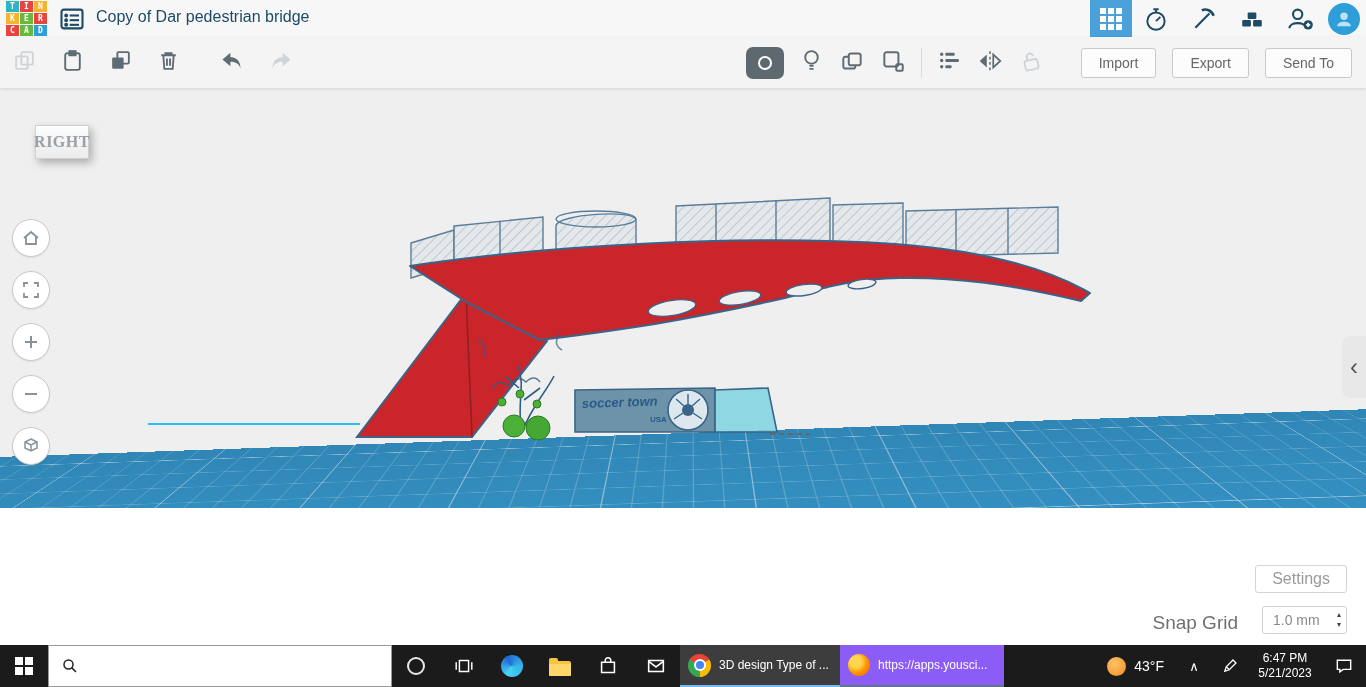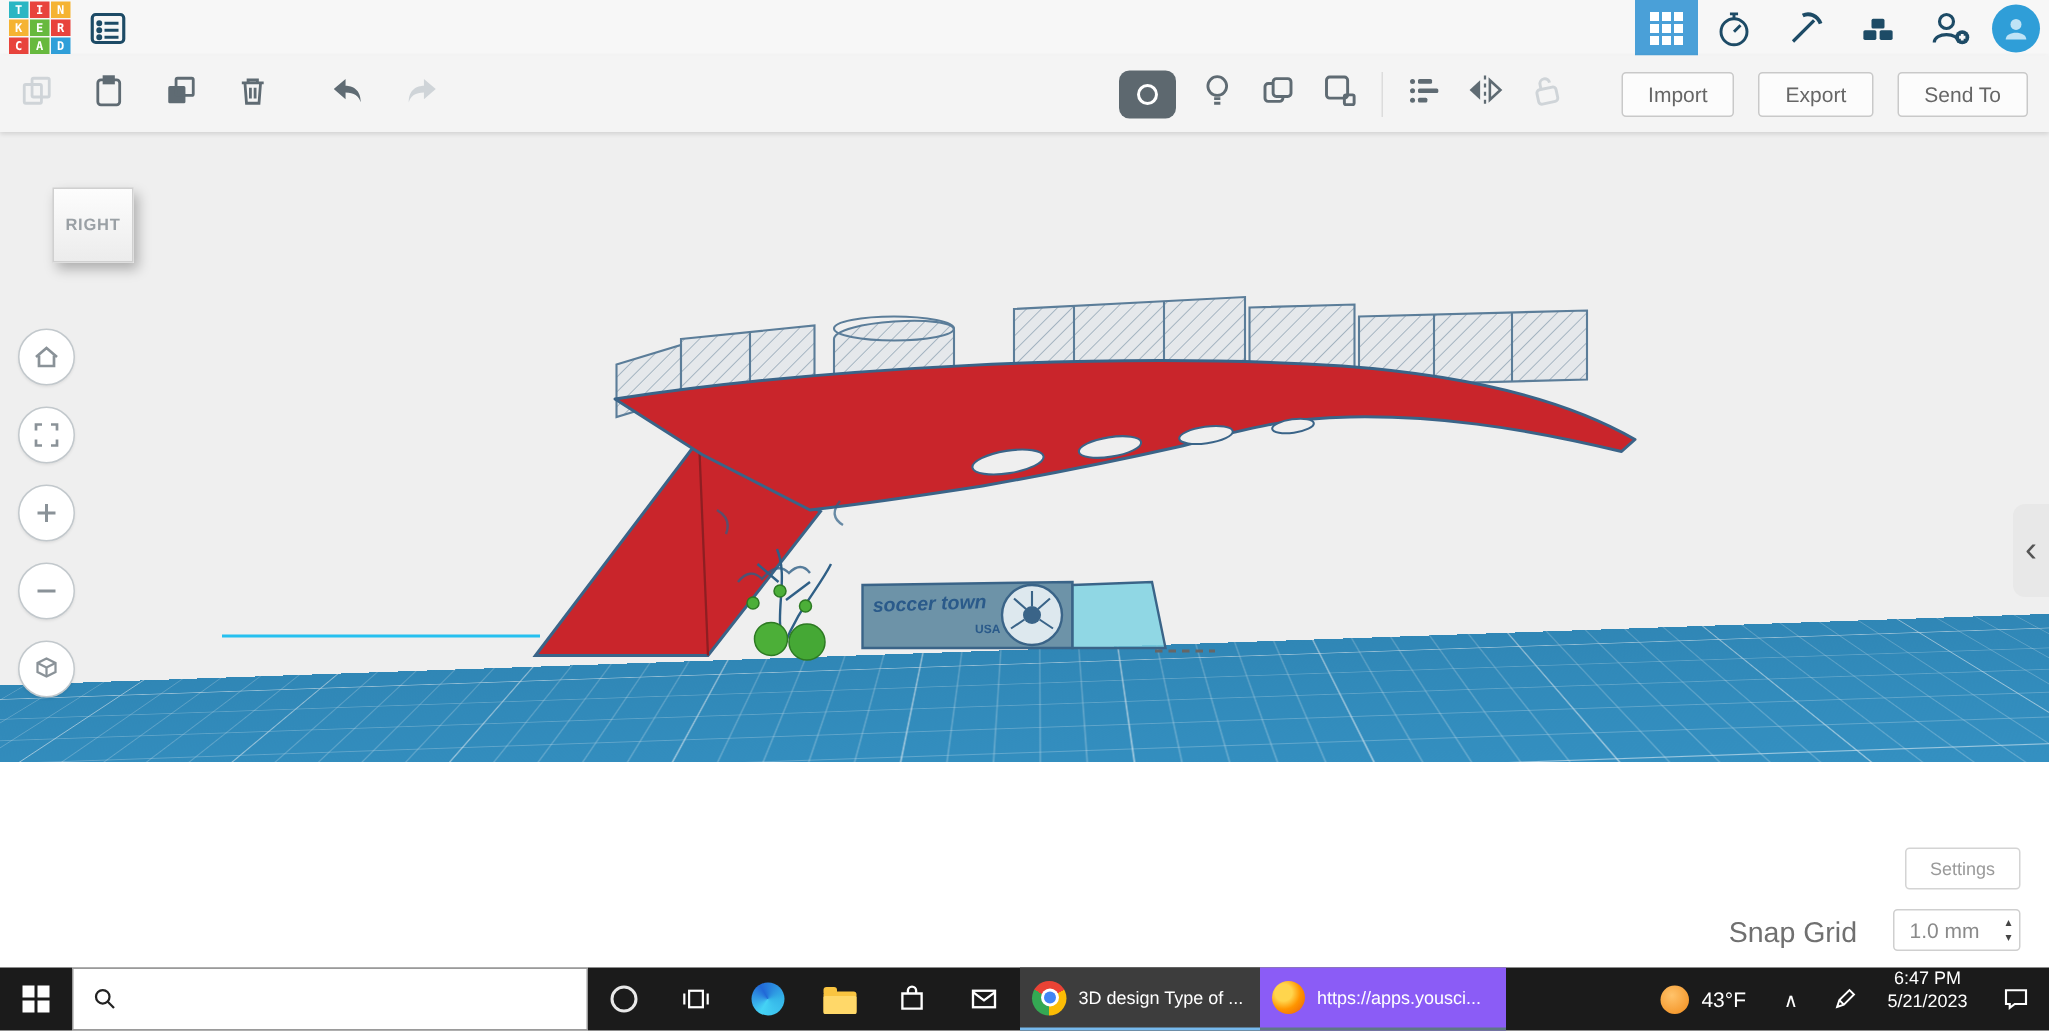--- a/index.html
+++ b/index.html
@@ -50,37 +50,37 @@
      transform-origin:50% 0; transform:perspective(700px) rotateX(62deg);
      background-color:#3899cc;
      background-image:
        linear-gradient(rgba(10,50,80,.18), rgba(10,50,80,0) 40%),
        repeating-linear-gradient(90deg, rgba(228,246,255,.55) 0 1px, transparent 1px 130px),
        repeating-linear-gradient(0deg,  rgba(228,246,255,.55) 0 1px, transparent 1px 130px),
        repeating-linear-gradient(90deg, rgba(215,240,252,.33) 0 1px, transparent 1px 26px),
        repeating-linear-gradient(0deg,  rgba(215,240,252,.33) 0 1px, transparent 1px 26px); }
   .axis-line { position:absolute; left:148px; top:335px; width:212px; height:2px; background:#25c0ef; }
   .scene-svg { position:absolute; left:0; top:0; width:1366px; height:420px; }
-  .viewcube { position:absolute; left:35px; top:37px; width:54px; height:50px;
+  .viewcube { position:absolute; left:35px; top:37px; width:54px; height:34px;
               background:linear-gradient(#fdfdfd,#ececec); border:1px solid #d0d0d0;
               box-shadow:3px 4px 8px rgba(0,0,0,.28); display:flex; align-items:center;
-              justify-content:center; font-size:11px; font-weight:bold; letter-spacing:.5px;
-              color:#9aa0a5; cursor:pointer; }
+              justify-content:center; font-size:16px; font-weight:bold; letter-spacing:.5px;
+              color:#9aa0a5; cursor:pointer;font-family:Liberation Serif, serif; }
   .nav-btn { position:absolute; left:12px; width:38px; height:38px; border-radius:50%;
              background:#fff; border:1px solid #c2c8cc; color:#8a9298;
              display:flex; align-items:center; justify-content:center; cursor:pointer;
              box-shadow:0 1px 2px rgba(0,0,0,.08); }
   .collapse-tab { position:absolute; right:0; top:248px; width:24px; height:62px; background:#e8e8e8;
                   border-radius:8px 0 0 8px; display:flex; align-items:center; justify-content:center;
                   color:#555; font-size:24px; cursor:pointer; }
 
   
   .footer { position:absolute; top:508px; left:0; right:0; height:137px; background:#fff; }
   .settings-btn { position:absolute; right:19px; top:57px; height:28px; padding:0 16px;
-                  background:#fff; border:1px solid #d4d4d4; border-radius:3px; font-size:12px;
+                  background:#fff; border:1px solid #d4d4d4; border-radius:3px; font-size:16px;
                   color:#9a9a9a; display:flex; align-items:center; cursor:pointer; }
   .snapgrid-label { position:absolute; right:128px; top:104px; font-size:19px; color:#707070; }
   .snapgrid-select { position:absolute; right:19px; top:98px; width:85px; height:28px;
                      border:1px solid #cfcfcf; border-radius:3px; background:#fff; display:flex;
                      align-items:center; padding-left:10px; font-size:14px; color:#8a8a8a; cursor:pointer; }
   .sg-arrows { position:absolute; right:5px; top:3px; display:flex; flex-direction:column;
                font-size:8px; color:#444; line-height:1.3; }
 
   
   .taskbar { position:absolute; top:645px; left:0; right:0; height:42px; background:#1b1b1b;
@@ -112,21 +112,21 @@
              background:#3d3d3d; border-bottom:2px solid #76b9ed; font-size:12px; cursor:pointer; }
   .tb-task.second { width:164px; background:#8b5cf6; border-bottom-color:#5f7785; }
   .tb-task .lbl { white-space:nowrap; overflow:hidden; text-overflow:ellipsis; }
   .tb-spacer { flex:1; }
   .tb-weather { display:flex; align-items:center; gap:8px; padding:0 12px; font-size:14px; cursor:pointer; }
   .sun-ic { width:19px; height:19px; border-radius:50%;
             background:radial-gradient(circle at 40% 35%,#ffc36b,#f28c1b); }
   .tray-slot { width:36px; display:flex; align-items:center; justify-content:center; cursor:pointer; }
   .tray-chevron { font-size:13px; color:#fff; }
   .tb-clock { width:74px; display:flex; flex-direction:column; align-items:center;
-              font-size:12px; line-height:1.25; cursor:pointer; }
+              justify-content:center; font-size:12px; line-height:1.25; cursor:pointer; }
   .action-slot { width:44px; display:flex; align-items:center; justify-content:center; cursor:pointer; }
 </style>
 </head>
 <body>
 
 <div id="app">
 
   <div class="header">
     <div class="logo">
       <span>T</span>
@@ -143,20 +143,21 @@
       <svg width="28" height="28" viewBox="0 0 24 24" fill="none" stroke="currentColor" stroke-width="1.8">
         <rect x="3" y="4" width="18" height="16" rx="2"></rect>
         <circle cx="7" cy="9" r="0.8" fill="currentColor"></circle>
           <line x1="10" y1="9" x2="18" y2="9"></line>
         <circle cx="7" cy="13" r="0.8" fill="currentColor"></circle>
           <line x1="10" y1="13" x2="18" y2="13"></line>
         <circle cx="7" cy="17" r="0.8" fill="currentColor"></circle>
           <line x1="10" y1="17" x2="18" y2="17"></line>
       </svg>
     </div>
+    <div class="doc-title">Copy of Dar pedestrian bridge</div>
 
     <div class="hdr-right">
       <div class="grid-btn">
         <div class="grid-glyph">
           <i></i>
             <i></i>
             <i></i>
             <i></i>
             <i></i>
             <i></i>

